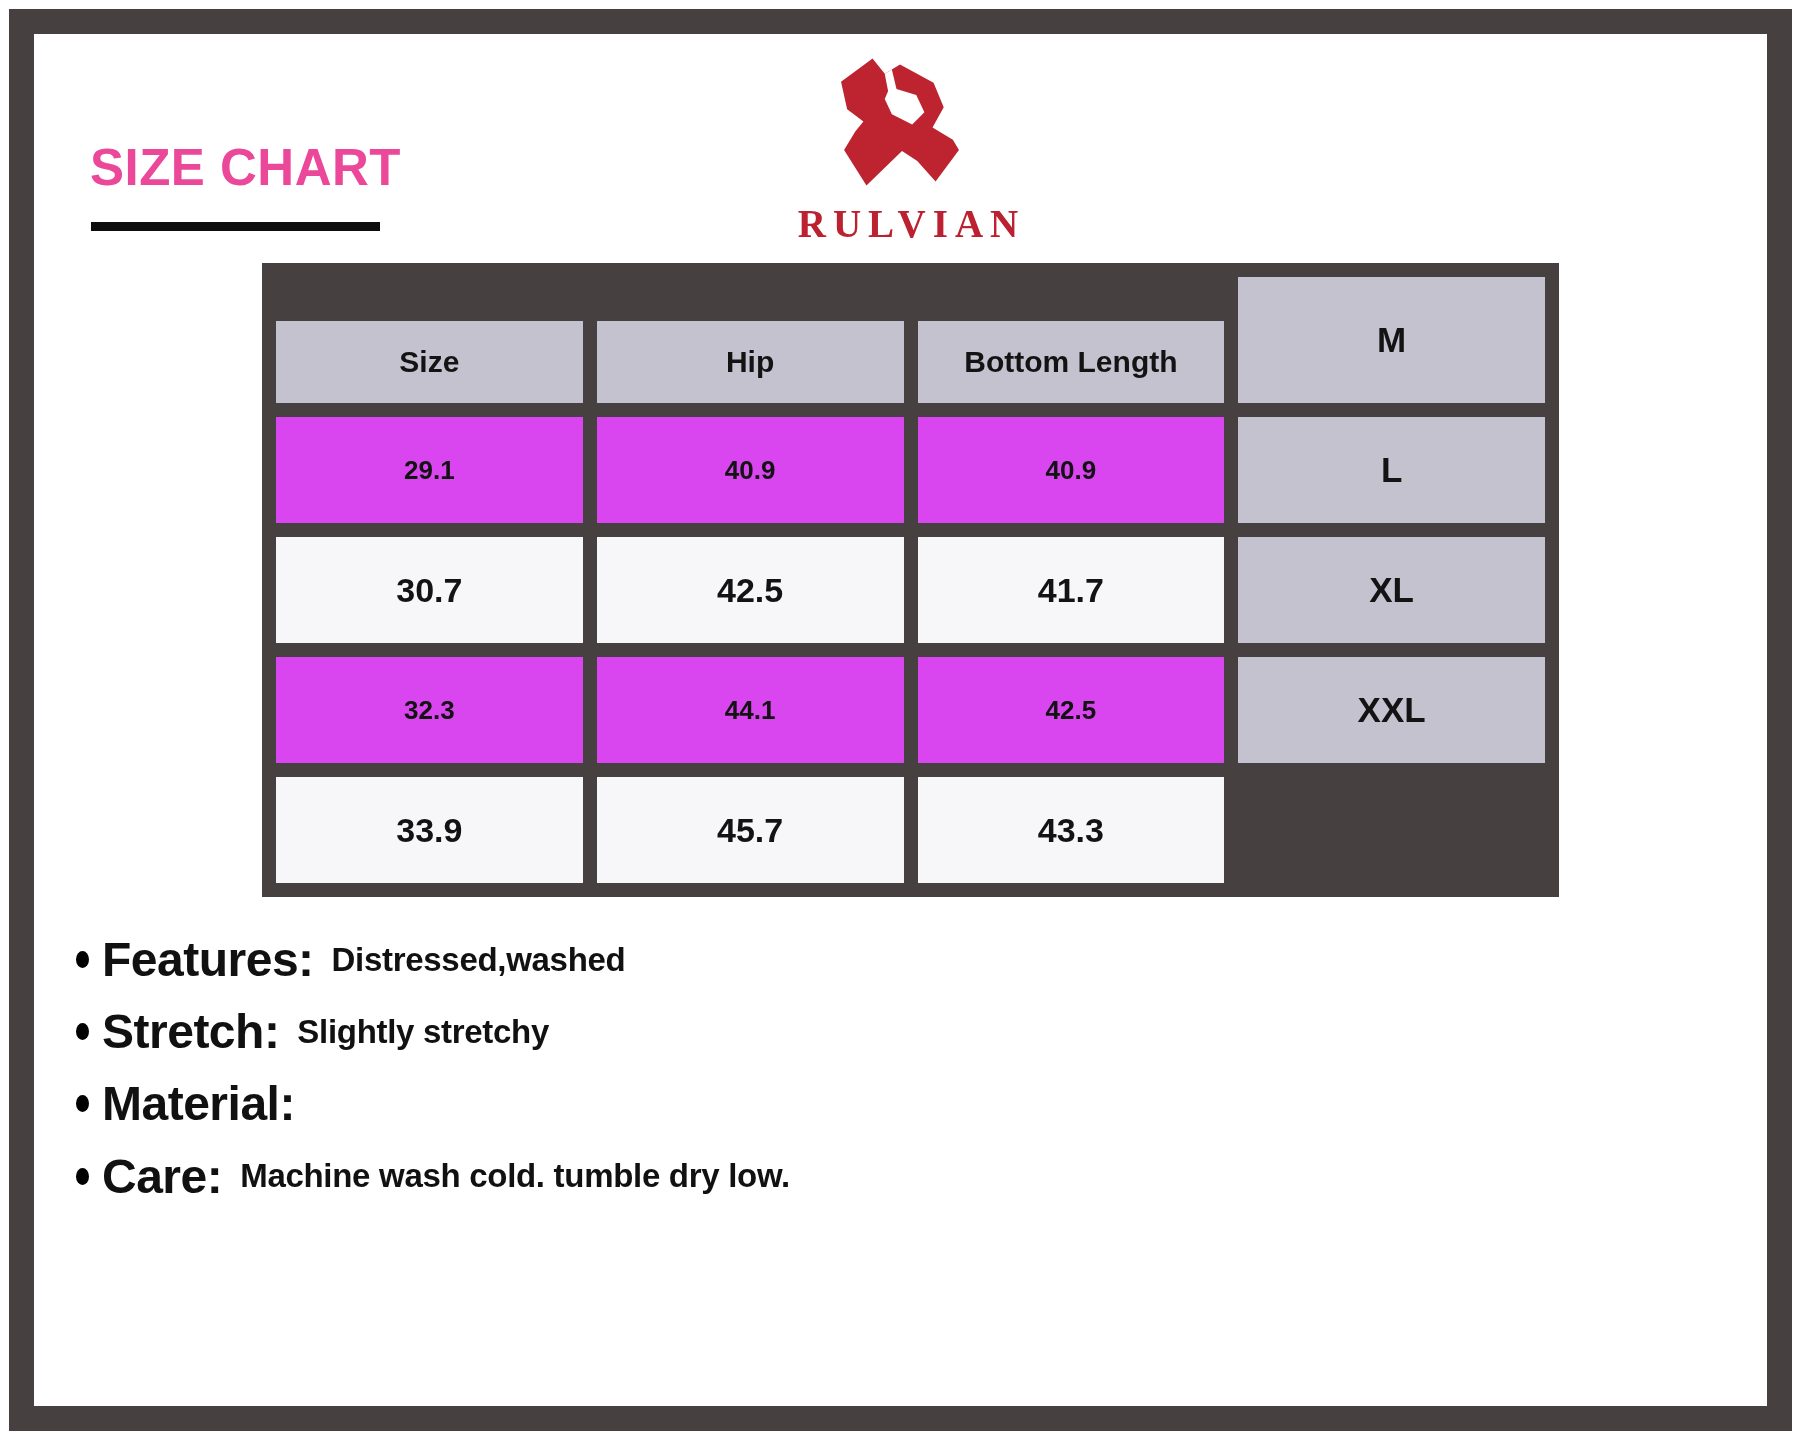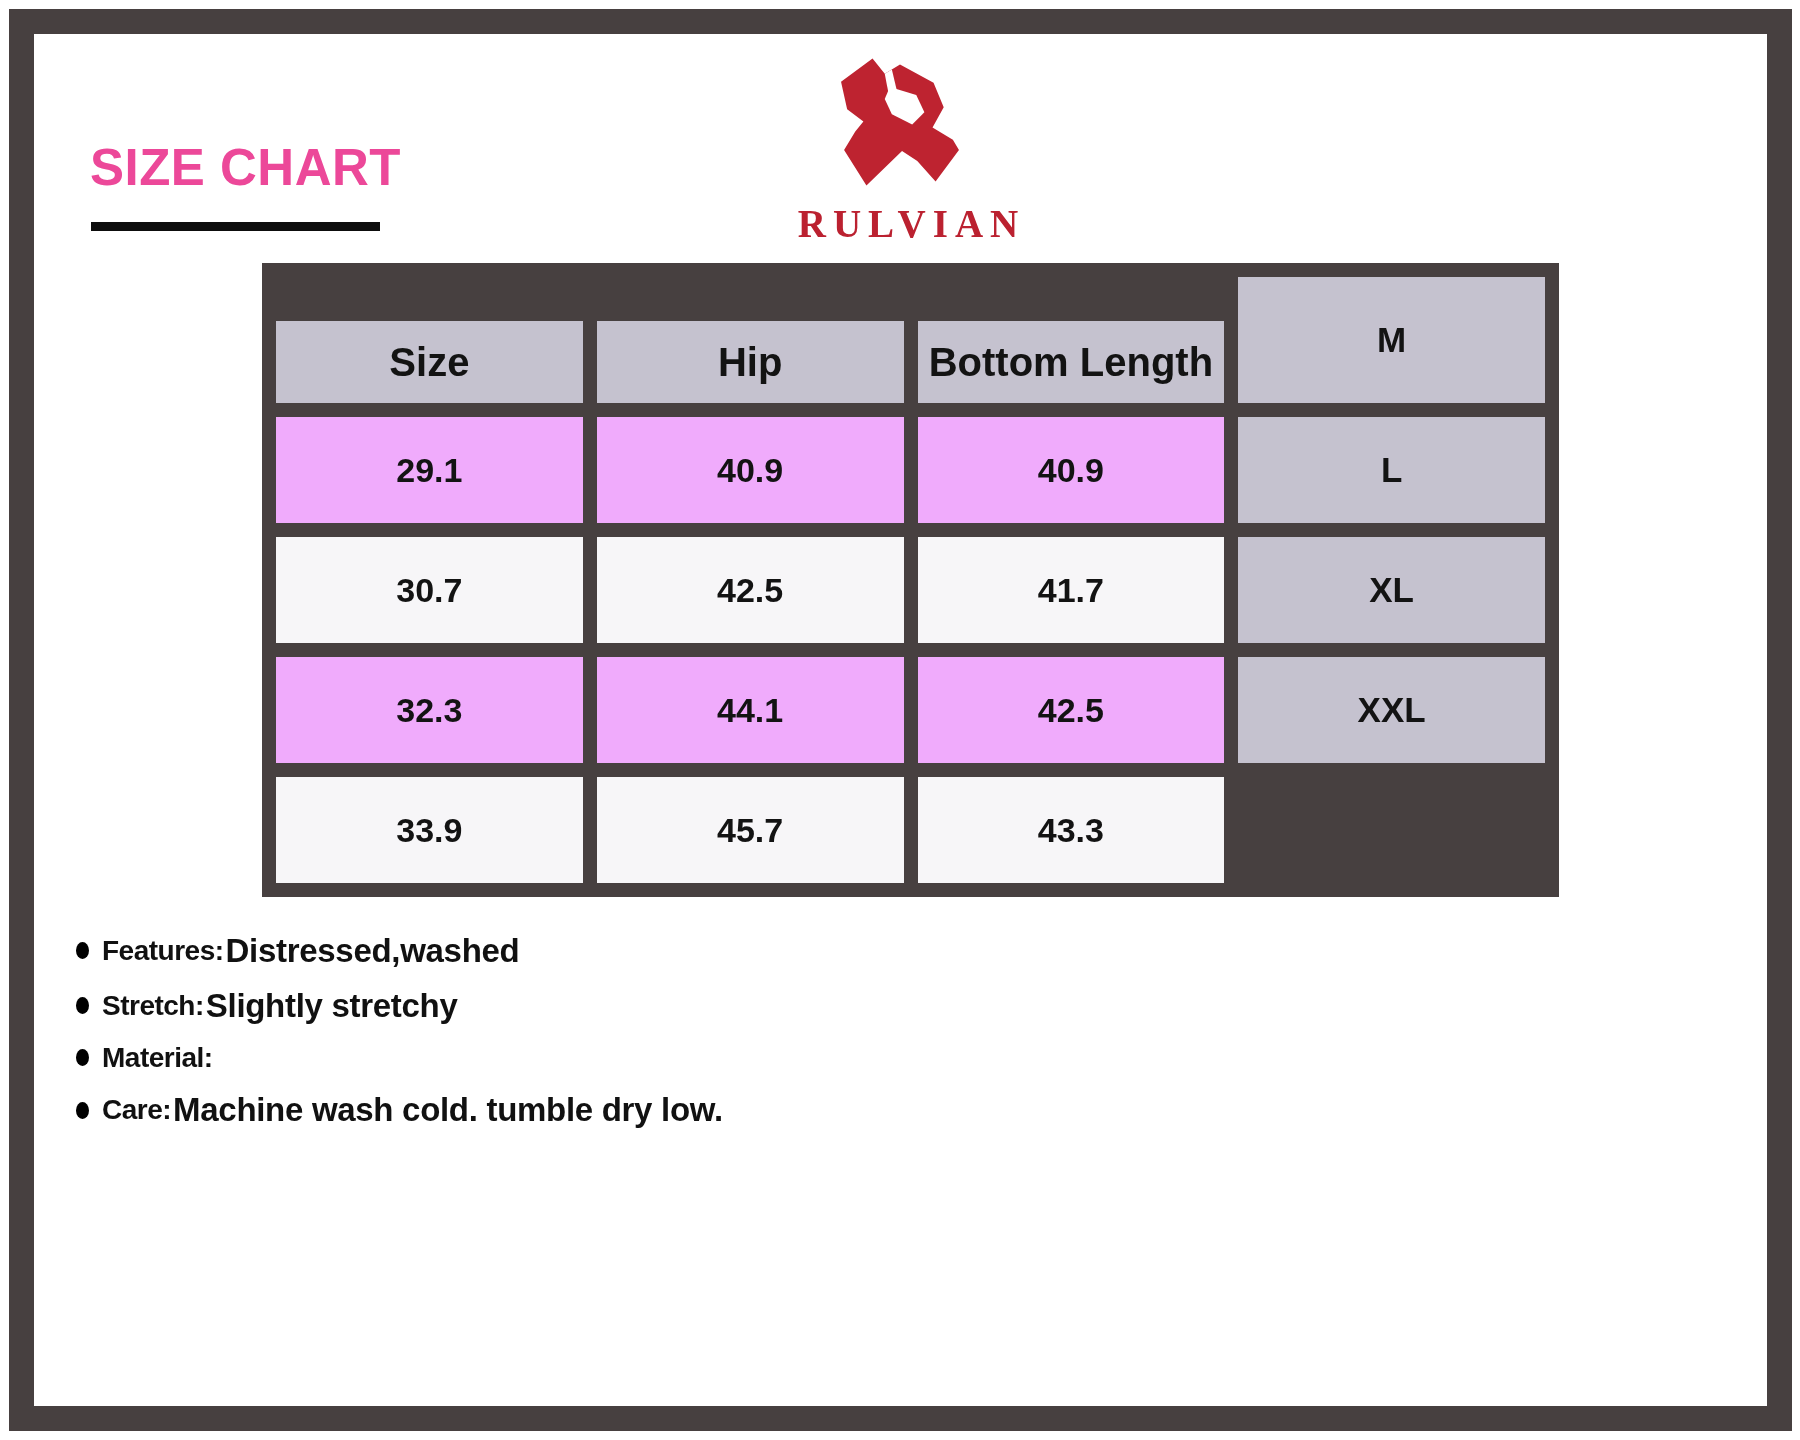--- a/index.html
+++ b/index.html
@@ -66,39 +66,39 @@
     grid-template-columns: repeat(4, 1fr);
     grid-template-rows: 126px repeat(4, 1fr);
     gap: 14px;
   }
   .cell {
     display: flex; align-items: center; justify-content: center;
     font-weight: bold;
     color: #131313;
     text-align: center;
   }
-  .cell.head { background: var(--header_cell, #C5C2CF); font-size: 40px; margin-top: 44px; }
+  .cell.head { background: var(--header_cell, #C5C2CF); font-size: 30px; margin-top: 44px; }
   .cell.size { background: var(--header_cell, #C5C2CF); font-size: 35px; }
-  .cell.even { background: #f0abfc; font-size: 34px; }
+  .cell.even { background: #d946ef; font-size: 26px; }
   .cell.odd  { background: var(--row_alt, #F7F6F8); font-size: 34px; }
 
   
   .details { position: absolute; left: 76px; top: 932px; }
   .detail { display: flex; align-items: center; margin-bottom: 17px; line-height: 1.15; }
   .bullet {
     width: 13px; height: 17px;
     border-radius: 50%;
     background: #000;
     margin-right: 13px;
     flex: none;
   }
   .detail .label {
-    font-size: 28px; font-weight: bold;
+    font-size: 48px; font-weight: bold;
     letter-spacing: -0.5px;
-    margin-right: 2px;
+    margin-right: 18px;
     white-space: nowrap;
     text-align: center;
   }
   .detail .value {
     font-size: 33px; font-weight: bold;
     letter-spacing: -0.3px;
     white-space: nowrap;
   }
 </style>
 </head>

